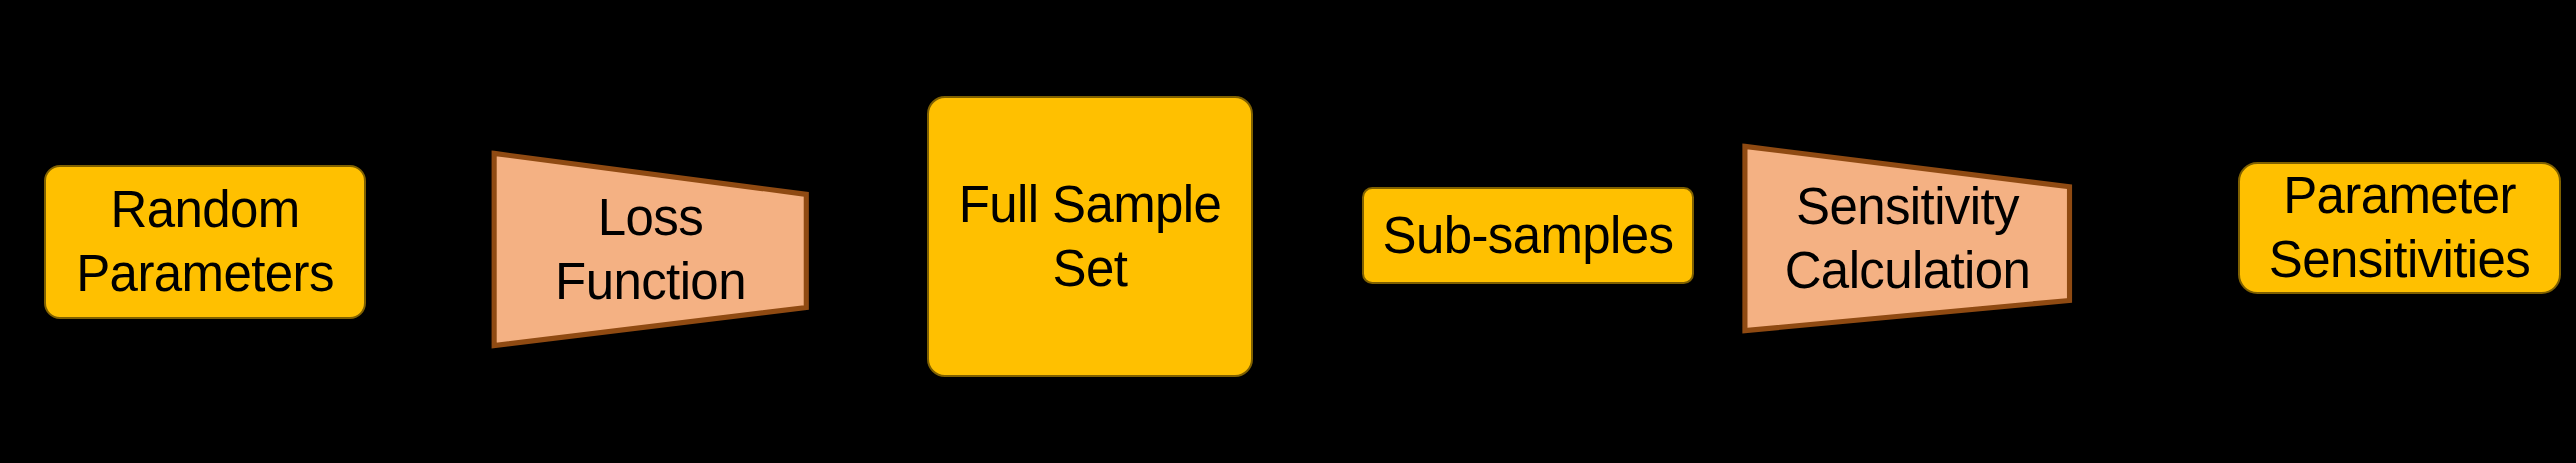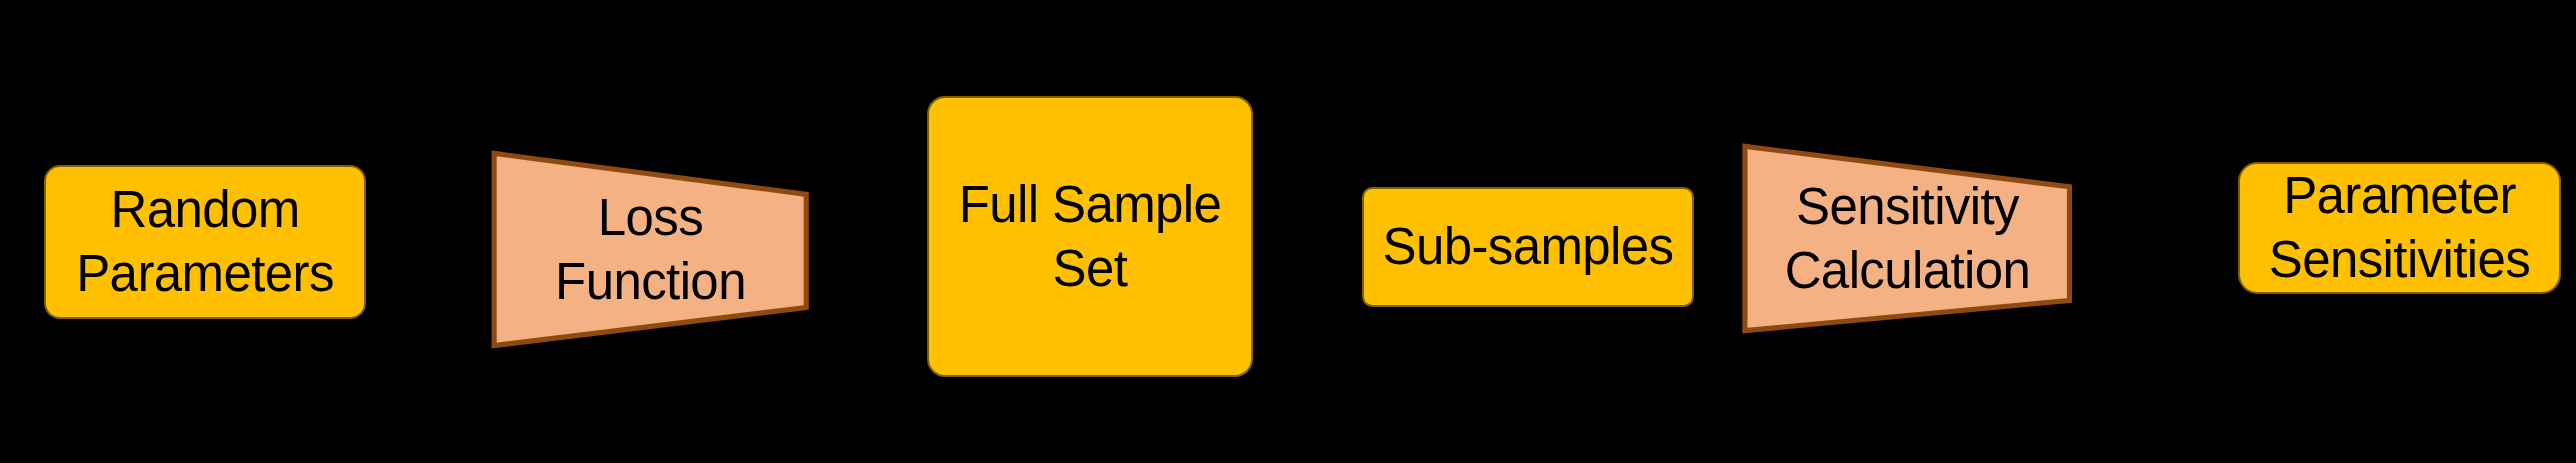--- a/index.html
+++ b/index.html
@@ -49,21 +49,21 @@
   .trap polygon {
     fill: var(--process-fill, #F4B183);
     stroke: var(--process-border, #8F4A12);
     stroke-width: 9;
     stroke-linejoin: miter;
   }
   
   #node-random-parameters   { left: 44px;   top: 165px; width: 322px; height: 154px; border-radius: 16px; }
   #node-loss-function       { left: 491px;  top: 150px; width: 319px; height: 199px; }
   #node-full-sample-set     { left: 927px; top: 96px; width: 326px; height: 281px; border-radius: 18px; }
-  #node-sub-samples         { left: 1362px; top: 187px; width: 332px; height: 120px; border-radius: 10.2px; }
+  #node-sub-samples         { left: 1362px; top: 187px; width: 332px; height: 97px; border-radius: 10.2px; }
   #node-sensitivity-calculation { left: 1742px; top: 143px; width: 331px; height: 191px; }
   #node-parameter-sensitivities { left: 2238px; top: 162px; width: 323px; height: 132px; border-radius: 19.4px; justify-content: center; }
 </style>
 </head>
 <body>
 
 <div class="canvas">
 
   <div class="node rect" id="node-random-parameters">
     <span class="label">Random

